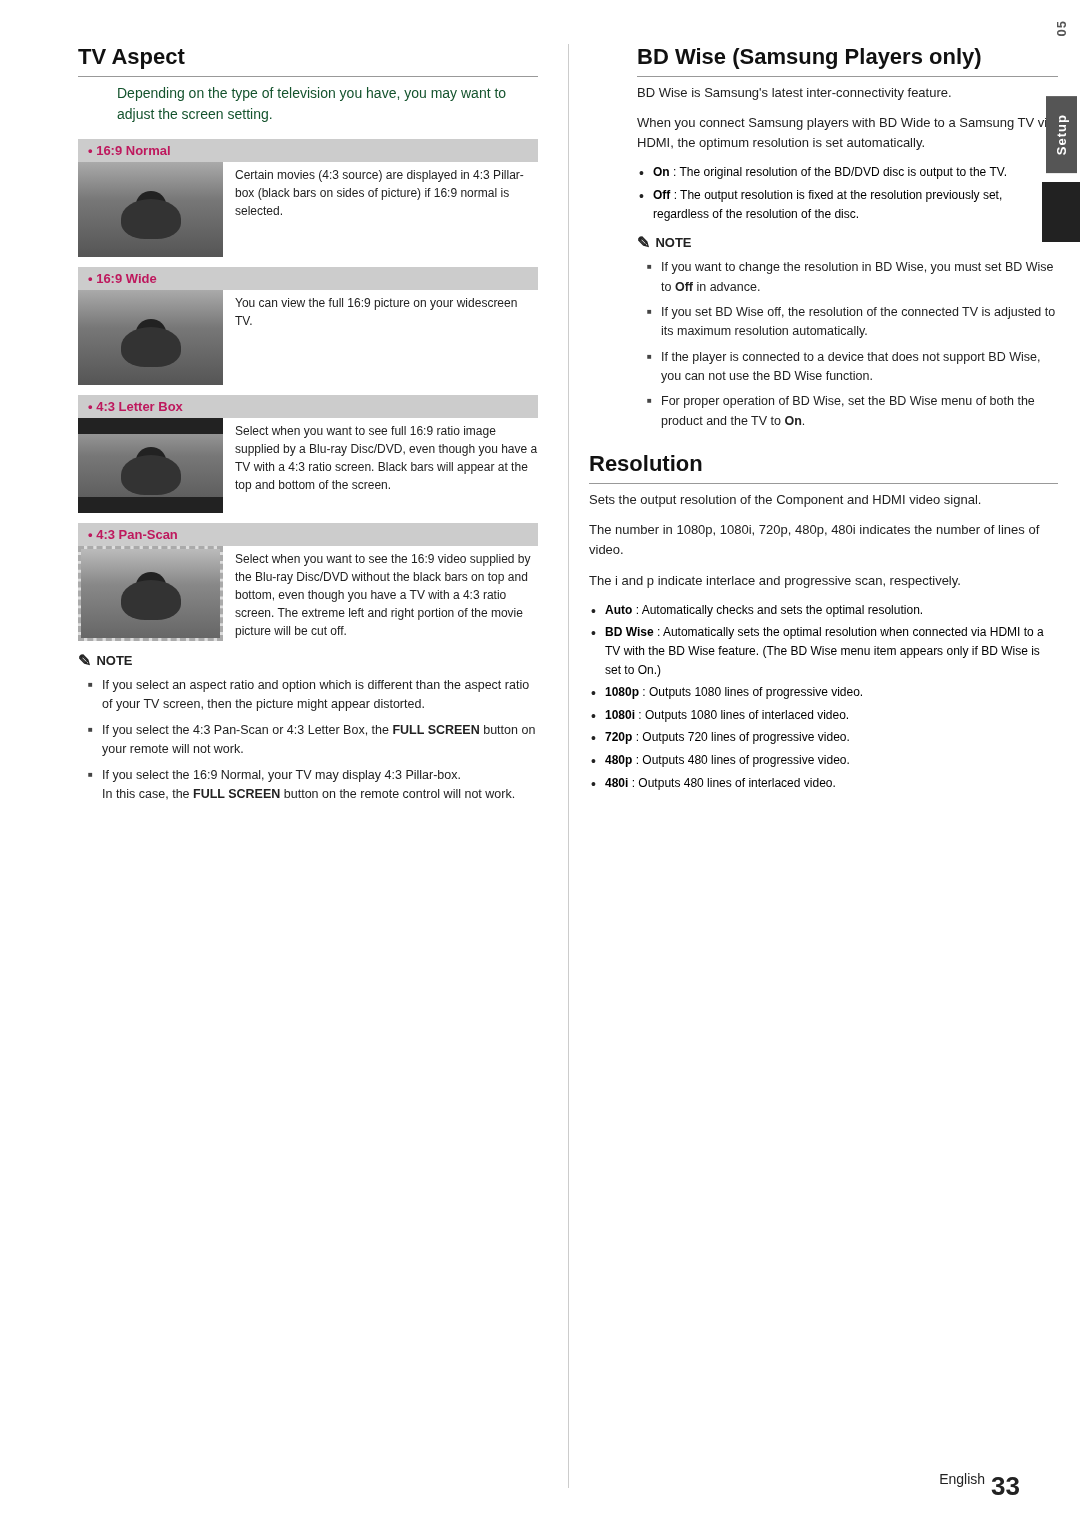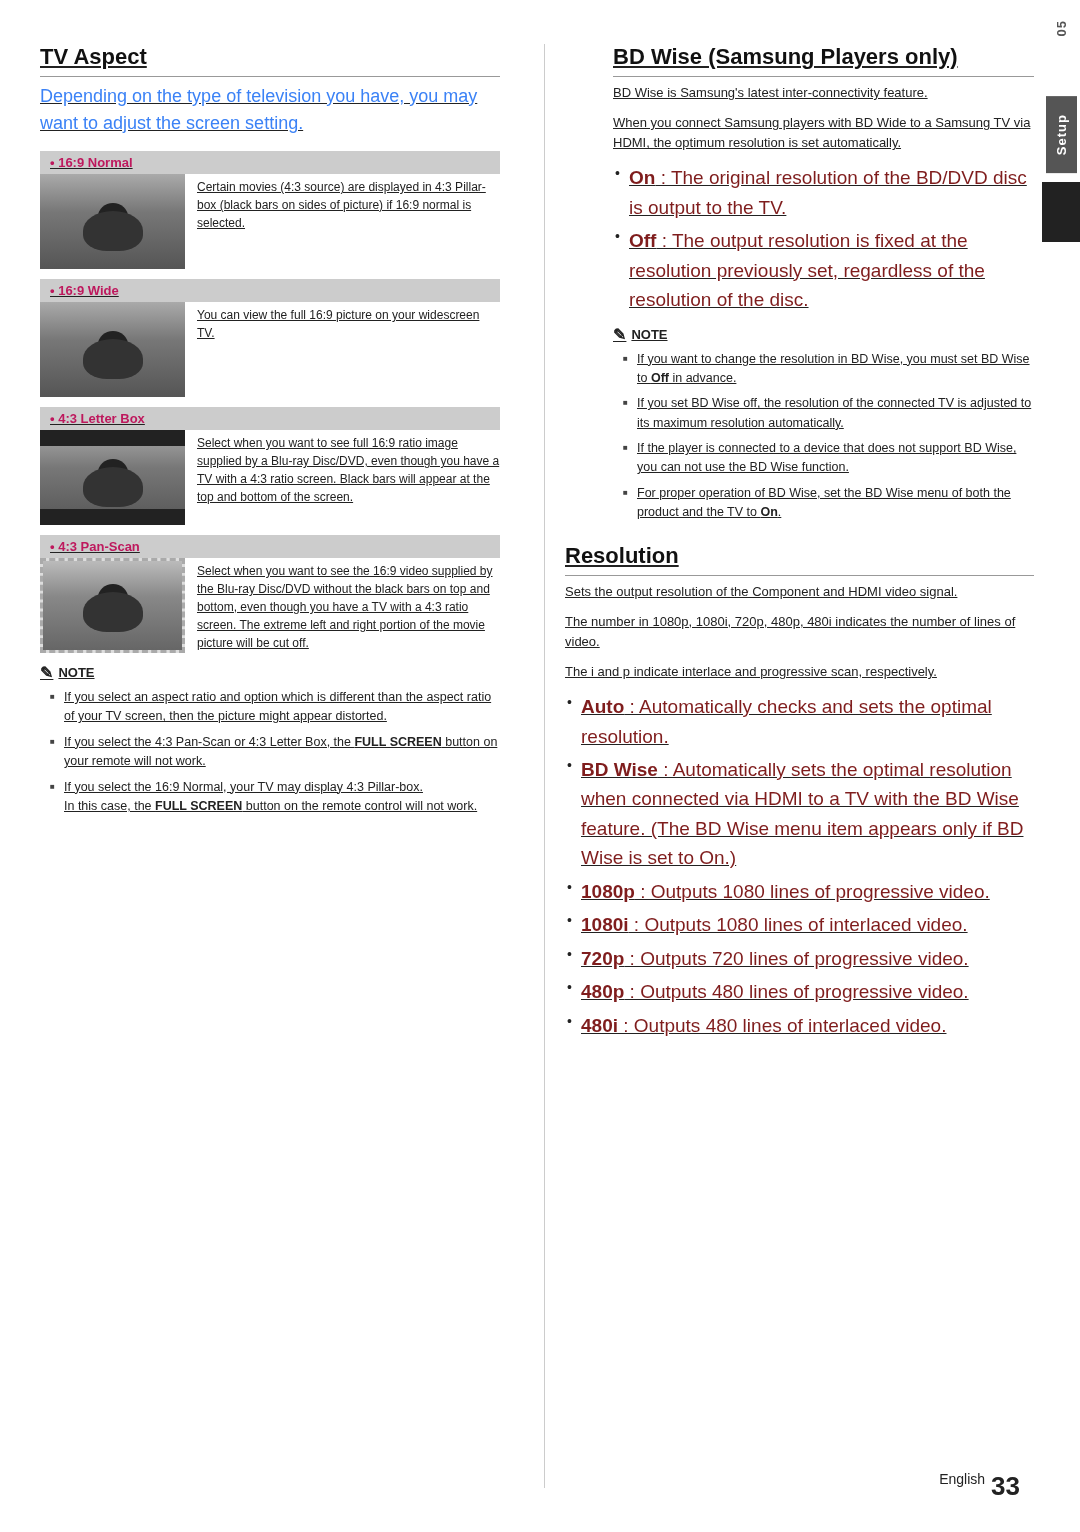--- a/index.html
+++ b/index.html
@@ -43,25 +43,24 @@
     }
     .side-tab-black {
       background: #222;
       width: 38px;
       height: 60px;
       margin-top: 8px;
     }
     
     .content-area {
       width: 1042px;
-      padding: 44px 54px 44px 40px;
+      padding: 44px 54px 44px 78px;
       display: flex;
       flex-direction: row;
-      gap: 14px;
-      text-decoration: underline;
+      gap: 0;
     }
     
     .left-col {
       width: 490px;
       padding-right: 30px;
       flex-shrink: 0;
     }
     
     .right-col {
       width: 490px;
@@ -72,24 +71,25 @@
     
     .section-title {
       font-size: 22px;
       font-weight: bold;
       color: #111;
       margin-bottom: 6px;
       padding-bottom: 6px;
       border-bottom: 1.5px solid #999;
     }
     .section-intro {
-      font-size: 18px;
-      color: #3b82f6;
+      font-size: 14px;
+      color: #14532d;
       margin-bottom: 14px;
       line-height: 1.5;
+      margin-left: 39px;
     }
     
     .aspect-item {
       margin-bottom: 4px;
     }
     .aspect-header {
       background: #ccc;
       color: #be185d;
       font-size: 13px;
       font-weight: bold;
@@ -203,24 +203,24 @@
       margin-bottom: 10px;
     }
     .bullet-list {
       list-style: none;
       padding-left: 0;
       margin-bottom: 10px;
     }
     .bullet-list li {
       position: relative;
       padding-left: 16px;
-      font-size: 19px;
+      font-size: 12px;
       line-height: 1.55;
       margin-bottom: 4px;
-      color: #7f1d1d;
+      color: #000000;
     }
     .bullet-list li::before {
       content: '•';
       position: absolute;
       left: 2px;
       top: 0;
       font-size: 14px;
       color: #222;
     }
     

